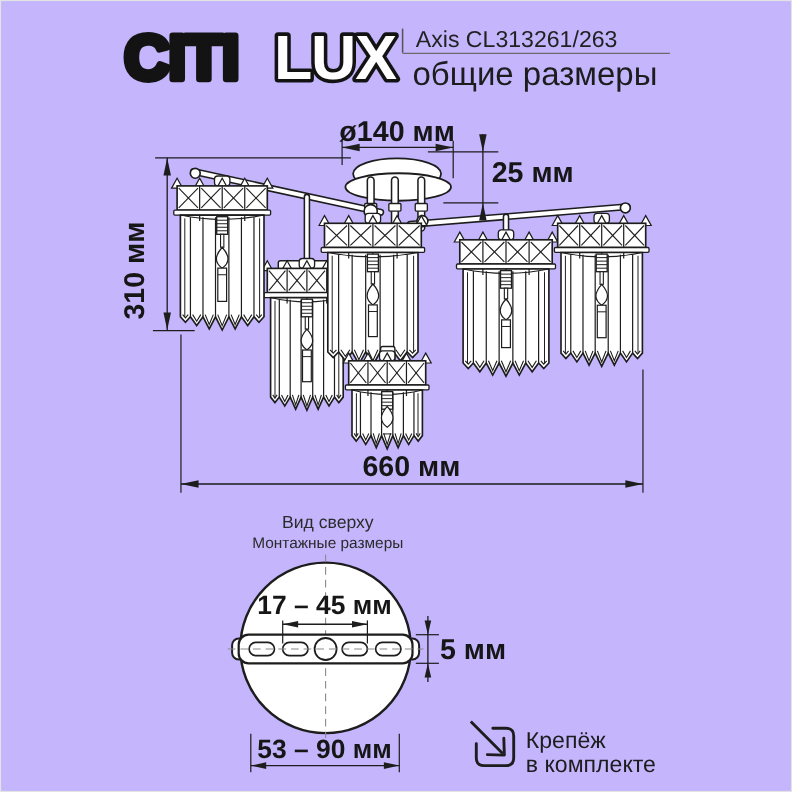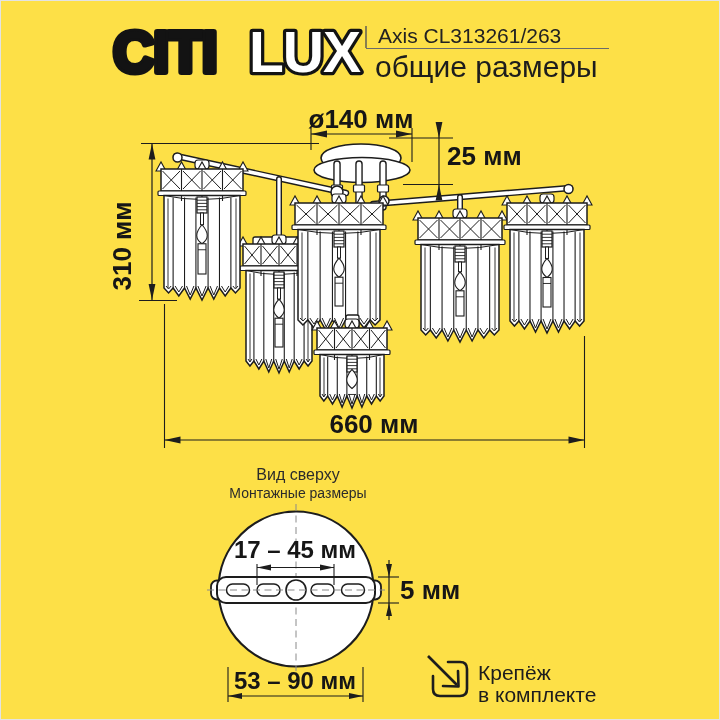--- a/index.html
+++ b/index.html
@@ -1,17 +1,17 @@
 <!DOCTYPE html>
 <html><head>
 <meta charset="utf-8">
 <style>
   html,body{margin:0;padding:0;background:#fff;}
   .page{
-    position:relative;width:718px;height:718px;background:#fde047;
+    position:relative;width:718px;height:718px;background:#c4b5fd;
     border:1px solid #e3e3e3;overflow:hidden;
     font-family:"Liberation Sans","DejaVu Sans",sans-serif;
   }
   svg{display:block}
   text{fill:#1d1d1d}
   .logo-solid{font-family:"Liberation Sans","DejaVu Sans",sans-serif;font-size:57px;font-weight:bold;letter-spacing:-1px;
     fill:#131313;stroke:#131313;stroke-width:6;stroke-linejoin:round;paint-order:stroke;}
   .logo-outline{font-family:"Liberation Sans","DejaVu Sans",sans-serif;font-size:57px;font-weight:bold;letter-spacing:-1px;
     fill:#ffffff;stroke:#131313;stroke-width:6.5;stroke-linejoin:round;paint-order:stroke;}
   .model-text{font-size:21px;fill:#222;}

